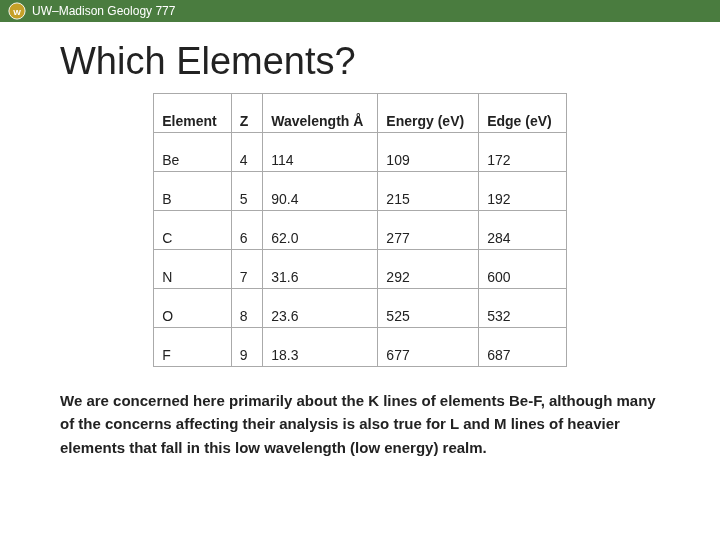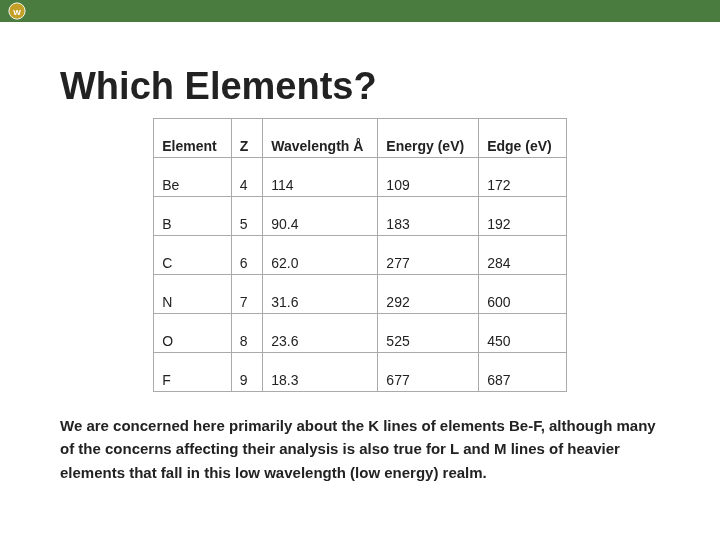--- a/index.html
+++ b/index.html
@@ -29,24 +29,23 @@
       width: 18px;
       height: 18px;
     }
 
     #main-content {
       padding: 18px 60px 20px 60px;
     }
 
     h1 {
       font-size: 38px;
-      font-weight: bold;
+      font-weight: normal;
       color: #222;
       margin-bottom: 10px;
-      margin-top: 25px;
     }
 
     .subtitle {
       font-size: 20px;
       text-align: center;
       margin-bottom: 14px;
       color: #222;
     }
 
     .ka-symbol {
@@ -84,20 +83,21 @@
     }
   </style>
 </head>
 <body>
 
 <div id="header-bar">
   <svg id="header-logo" viewBox="0 0 20 20" width="18" height="18">
     <circle cx="10" cy="10" r="9" fill="#c5a028" stroke="white" stroke-width="1"></circle>
     <text x="10" y="14" text-anchor="middle" font-size="9" fill="white" font-weight="bold">W</text>
   </svg>
+  <span>UW–Madison Geology 777</span>
 </div>
 
 <div id="main-content">
 
   <h1>Which Elements?</h1>
 
 
   <table>
     <thead>
       <tr>
@@ -113,21 +113,21 @@
           <td>Be</td>
           <td>4</td>
           <td>114</td>
           <td>109</td>
           <td>172</td>
         </tr>
         <tr>
           <td>B</td>
           <td>5</td>
           <td>90.4</td>
-          <td>183</td>
+          <td>215</td>
           <td>192</td>
         </tr>
         <tr>
           <td>C</td>
           <td>6</td>
           <td>62.0</td>
           <td>277</td>
           <td>284</td>
         </tr>
         <tr>
@@ -135,21 +135,21 @@
           <td>7</td>
           <td>31.6</td>
           <td>292</td>
           <td>600</td>
         </tr>
         <tr>
           <td>O</td>
           <td>8</td>
           <td>23.6</td>
           <td>525</td>
-          <td>450</td>
+          <td>532</td>
         </tr>
         <tr>
           <td>F</td>
           <td>9</td>
           <td>18.3</td>
           <td>677</td>
           <td>687</td>
         </tr>
       </tbody>
   </table>

